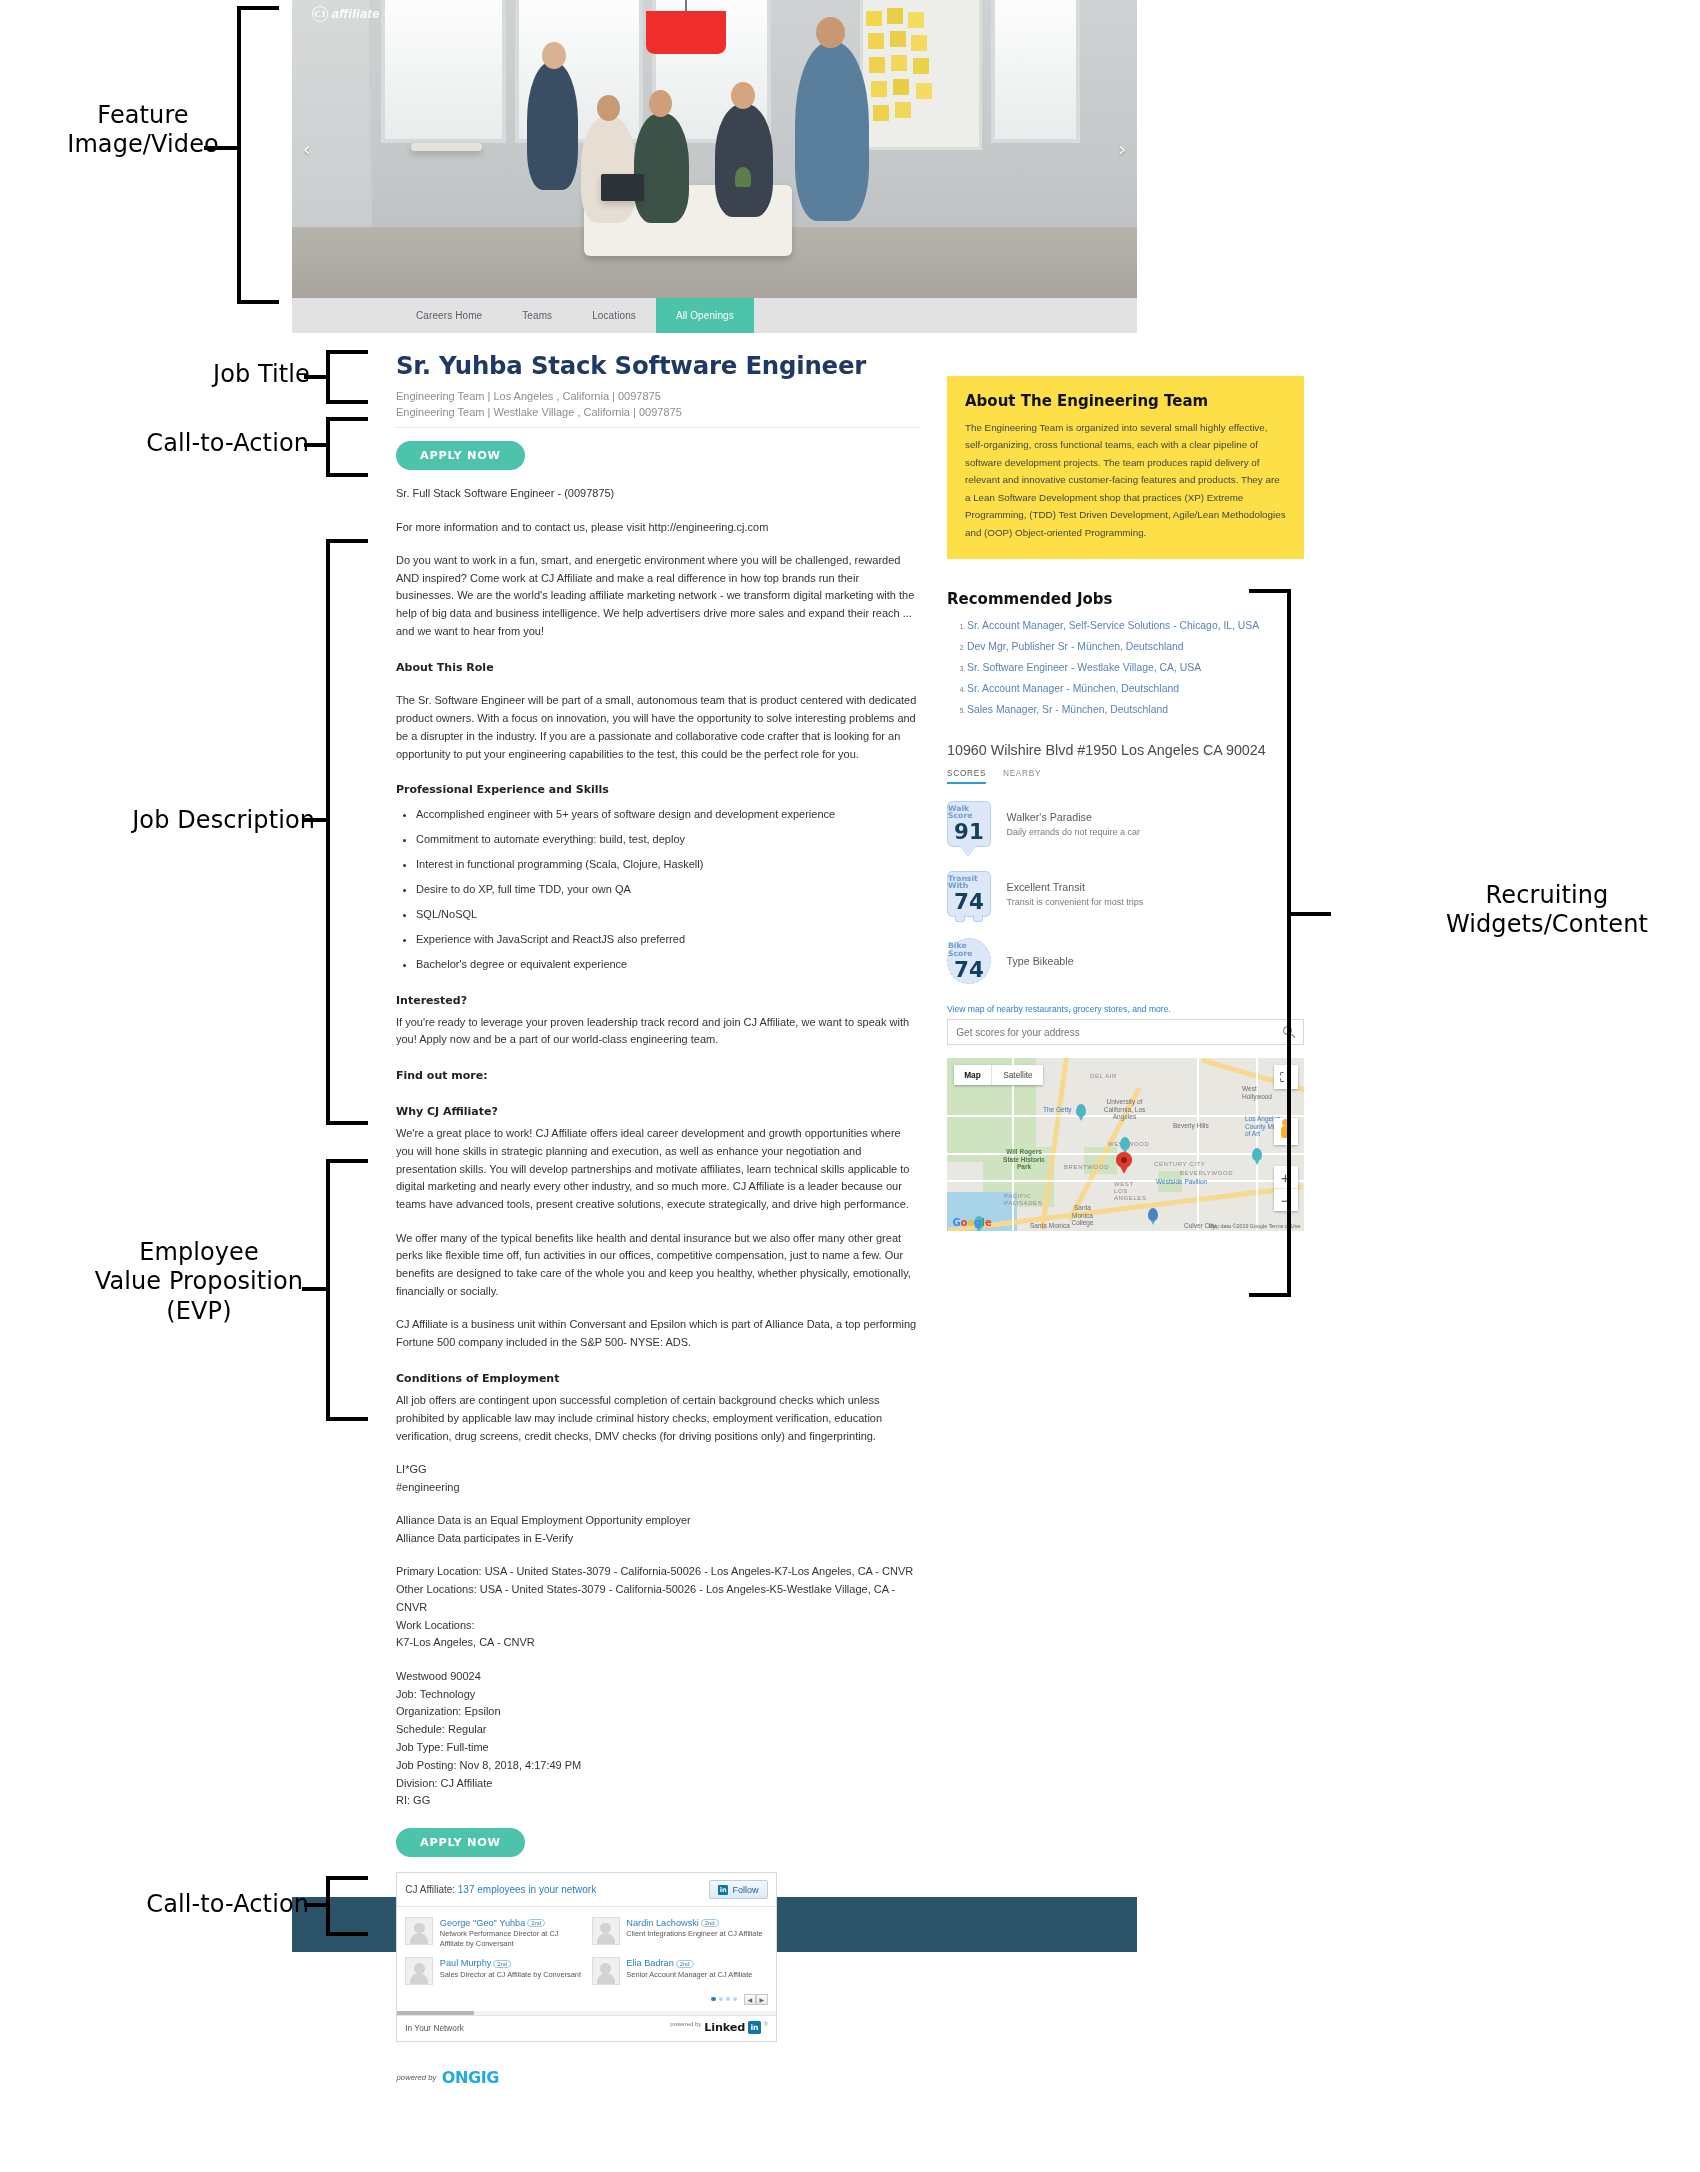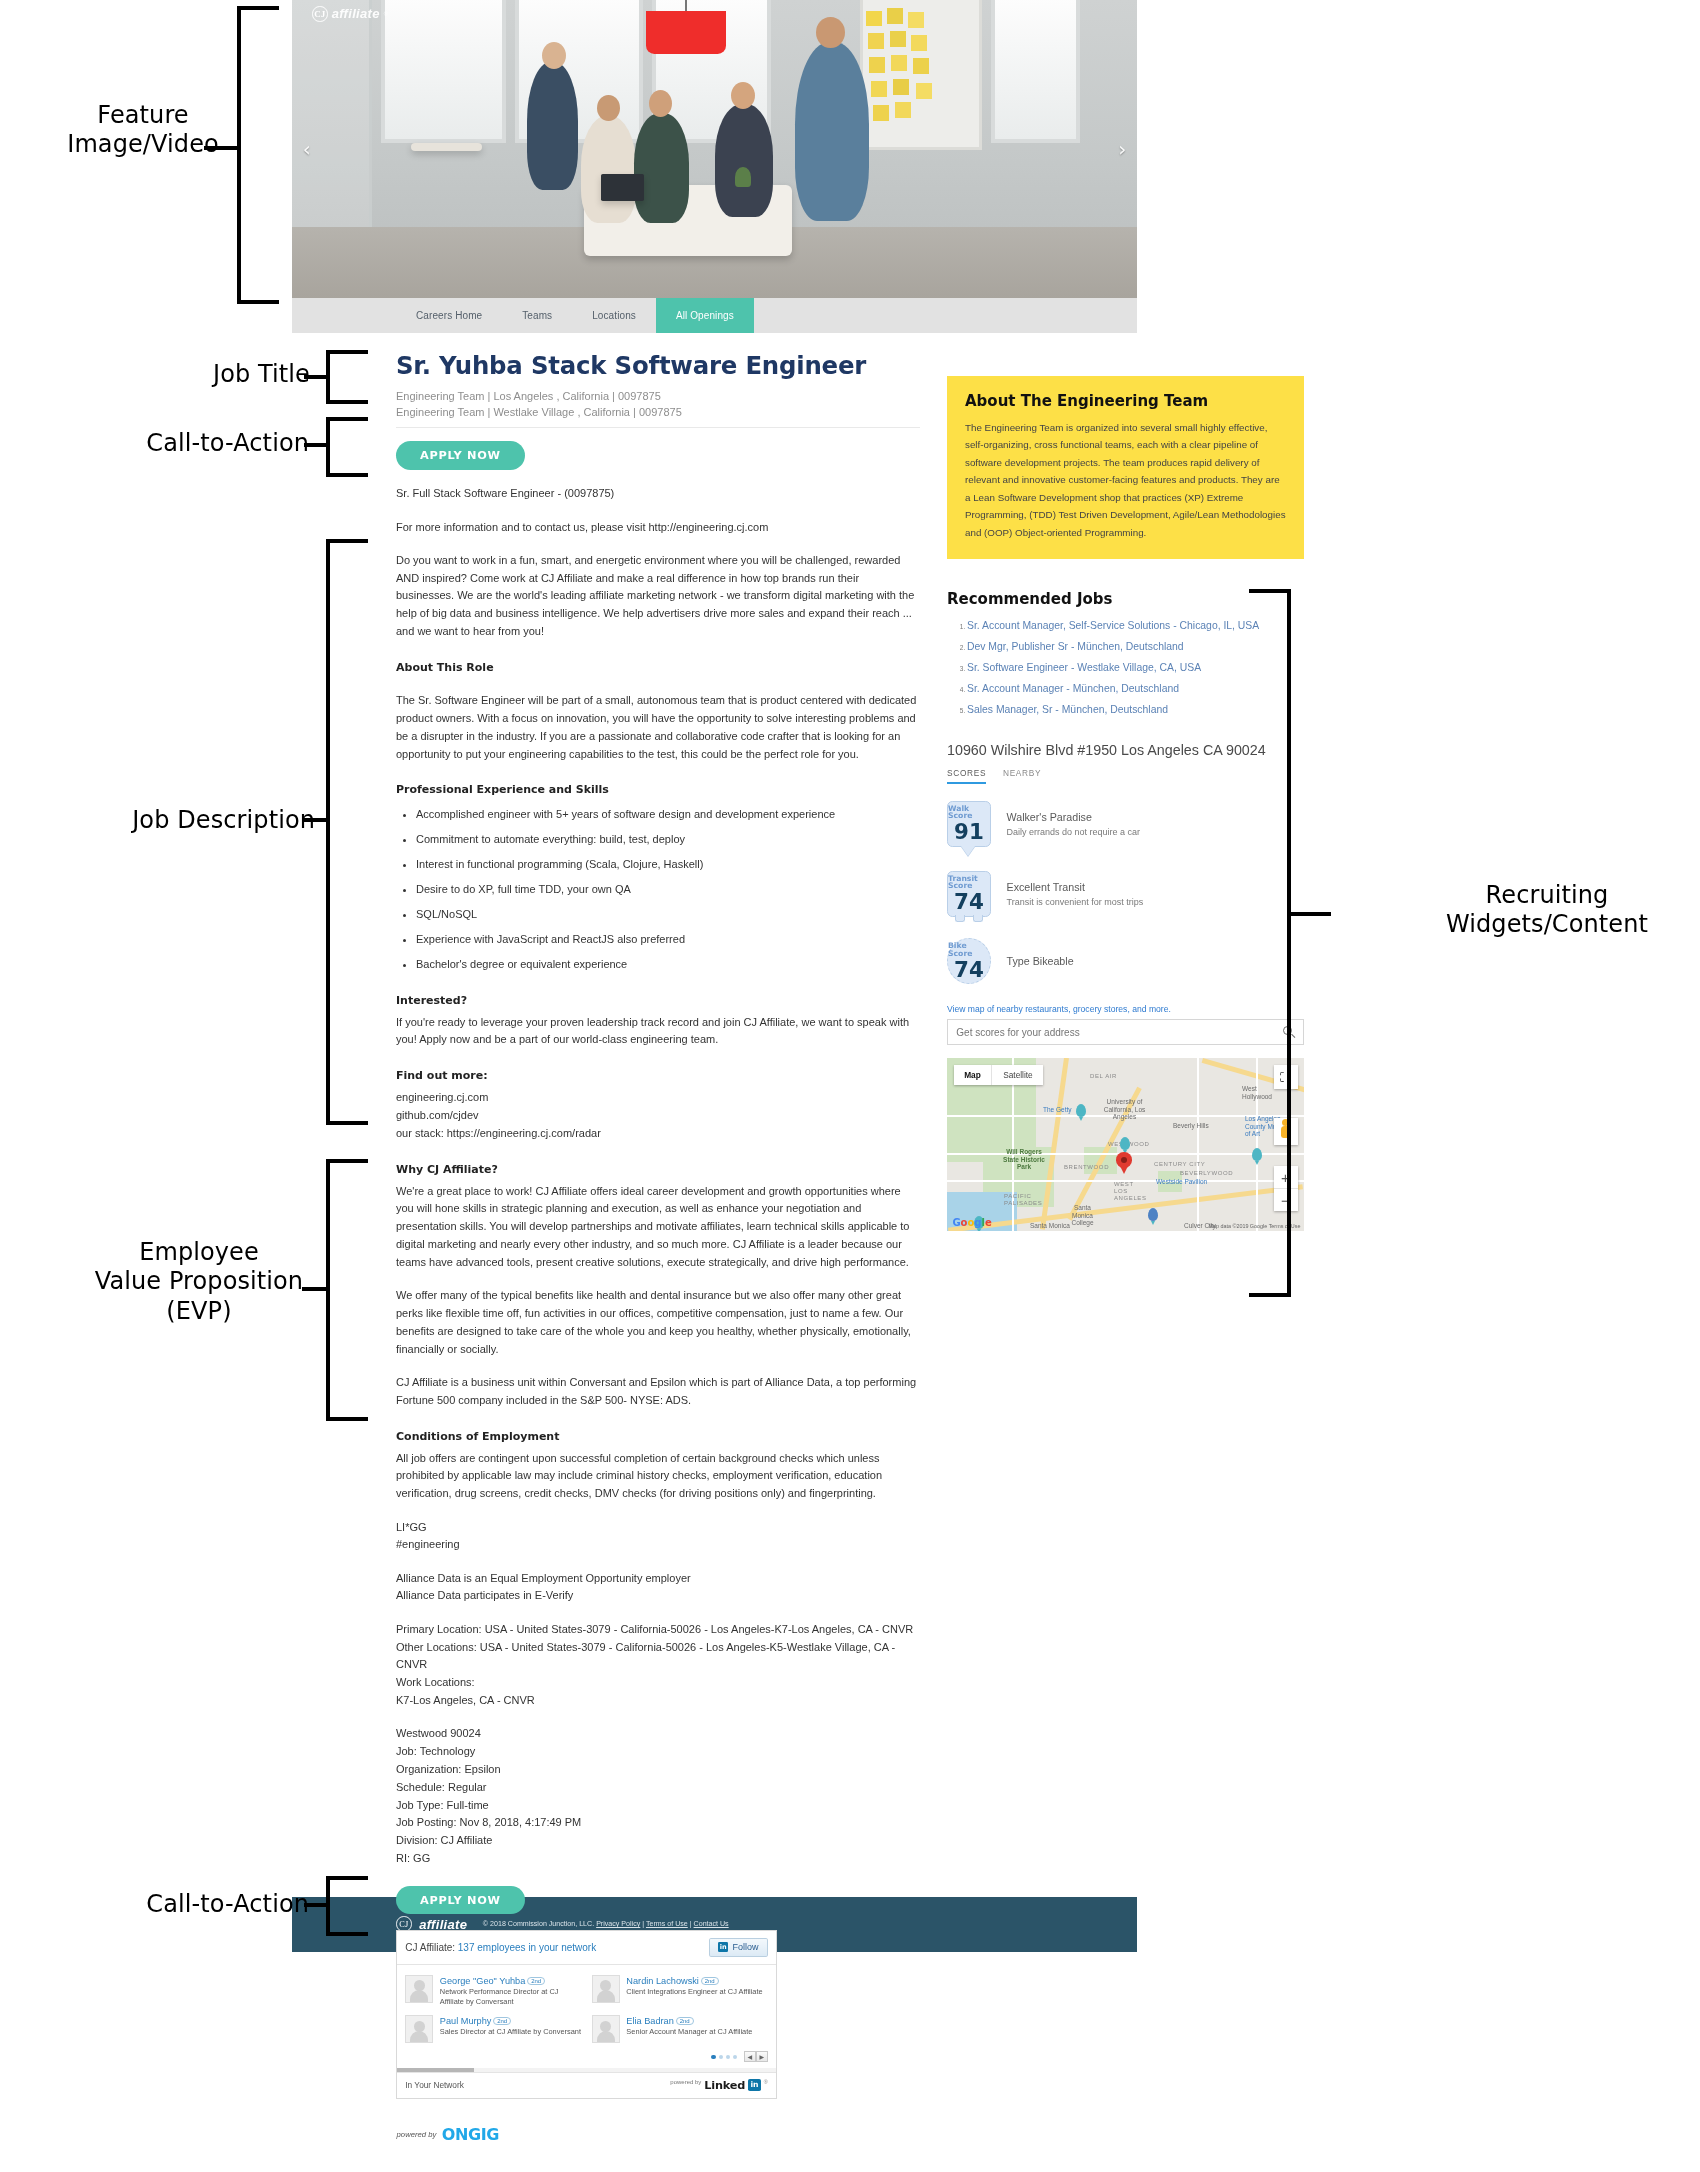--- a/index.html
+++ b/index.html
@@ -331,25 +331,20 @@
             <li>Desire to do XP, full time TDD, your own QA</li>
             <li>SQL/NoSQL</li>
             <li>Experience with JavaScript and ReactJS also preferred</li>
             <li>Bachelor's degree or equivalent experience</li>
           </ul>
 
           <h3>Interested?</h3>
           <p class="tight">If you're ready to leverage your proven leadership track record and join CJ Affiliate, we want to speak with you!  Apply now and be a part of our world-class engineering team.</p>
 
           <h3>Find out more:</h3>
-          <p class="tight lines">
-            <span>engineering.cj.com</span>
-            <span>github.com/cjdev</span>
-            <span>our stack: https://engineering.cj.com/radar</span>
-          </p>
 
           <h3>Why CJ Affiliate?</h3>
           <p class="tight">We're a great place to work! CJ Affiliate offers ideal career development and growth opportunities where you will hone skills in strategic planning and execution, as well as enhance your negotiation and presentation skills. You will develop partnerships and motivate affiliates, learn technical skills applicable to digital marketing and nearly every other industry, and so much more. CJ Affiliate is a leader because our teams have advanced tools, present creative solutions, execute strategically, and drive high performance.</p>
           <p>We offer many of the typical benefits like health and dental insurance but we also offer many other great perks like flexible time off, fun activities in our offices, competitive compensation, just to name a few. Our benefits are designed to take care of the whole you and keep you healthy, whether physically, emotionally, financially or socially.</p>
           <p>CJ Affiliate is a business unit within Conversant and Epsilon which is part of Alliance Data, a top performing Fortune 500 company included in the S&amp;P 500- NYSE: ADS.</p>
 
           <h3>Conditions of Employment</h3>
           <p class="tight">All job offers are contingent upon successful completion of certain background checks which unless prohibited by applicable law may include criminal history checks, employment verification, education verification, drug screens, credit checks, DMV checks (for driving positions only) and fingerprinting.</p>
 
           <p class="lines">
@@ -486,21 +481,21 @@
               <span class="num">91</span>
             </div>
             <div class="ws-text">
               <div class="t1">Walker's Paradise</div>
               <div class="t2">Daily errands do not require a car</div>
             </div>
           </div>
 
           <div class="ws-row" style="margin-top:24px">
             <div class="ws-badge transit">
-              <span class="lbl">Transit Score</span>
+              <span class="lbl">Transit With</span>
               <span class="num">74</span>
             </div>
             <div class="ws-text">
               <div class="t1">Excellent Transit</div>
               <div class="t2">Transit is convenient for most trips</div>
             </div>
           </div>
 
           <div class="ws-row" style="margin-top:21.4px">
             <div class="ws-badge bike">

